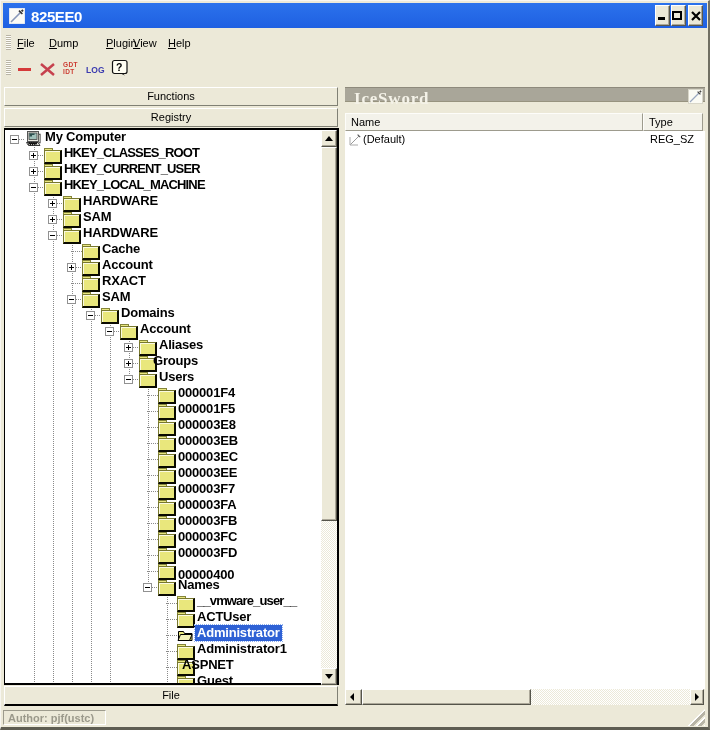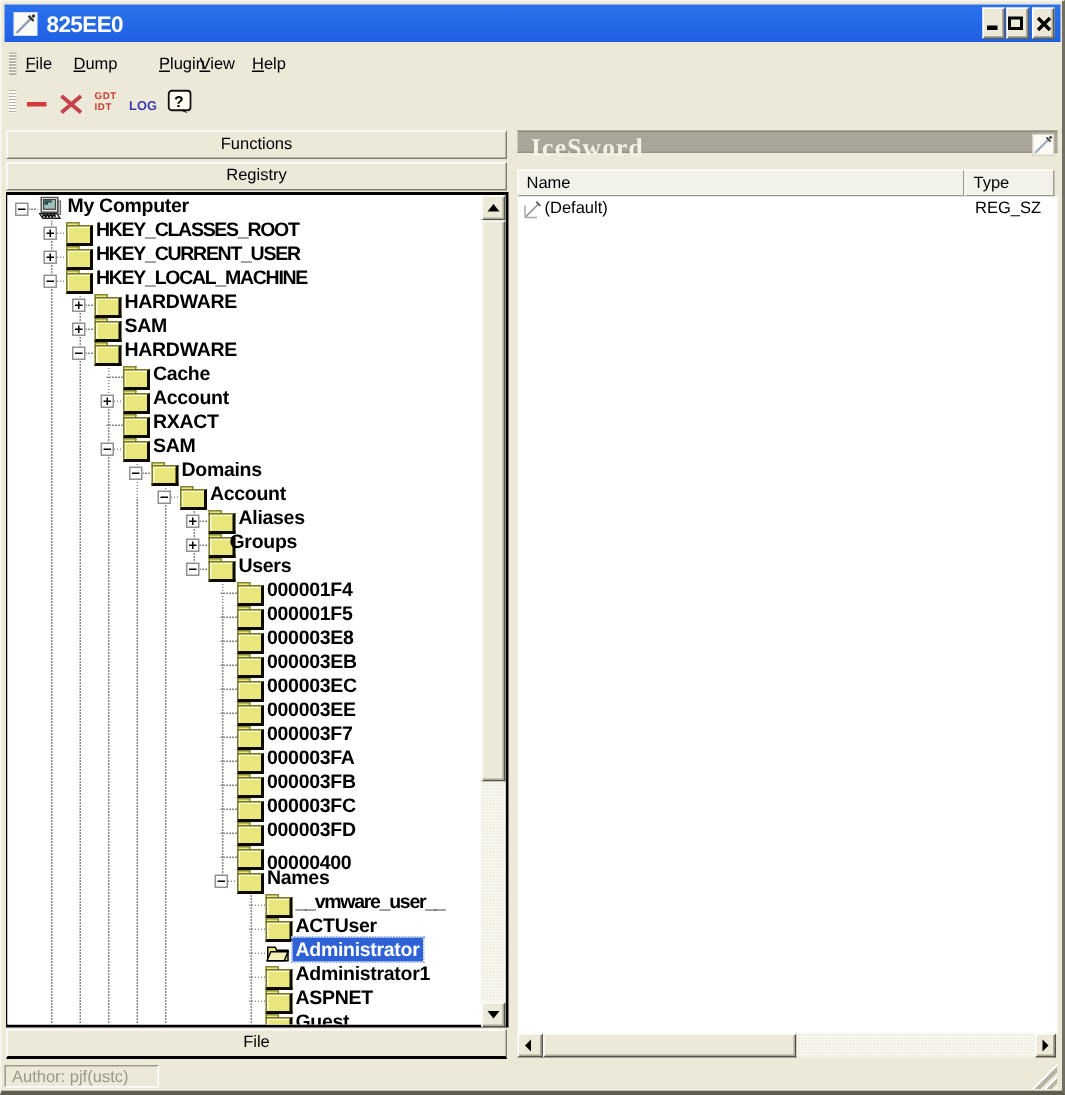--- a/index.html
+++ b/index.html
@@ -65,21 +65,21 @@
 #lh { position:absolute; left:345px; top:113px; width:360px; height:18px; }
 .hcell { position:absolute; top:0; height:18px; background:#f3f2ea;
   border:1px solid #fdfdfa; border-right-color:#9d9b8d; border-bottom-color:#9d9b8d;
   font-size:11px; color:#000; line-height:16px; padding-left:5px; }
 #list { position:absolute; left:345px; top:131px; width:360px; height:558px; background:#fff; }
 #hscroll { position:absolute; left:345px; top:689px; width:359px; height:16px; }
 
 #status { position:absolute; left:1px; top:708px; width:706px; height:19px; background:#ece9d8; }
 #stbox { position:absolute; left:2px; top:2px; width:103px; height:15px;
   border:1px solid #9d9b8d; border-right-color:#fff; border-bottom-color:#fff; }
-#stbox span { position:absolute; left:4px; top:1px; font-size:11px; font-weight:normal; color:#9b998b; }
+#stbox span { position:absolute; left:4px; top:1px; font-size:11px; font-weight:bold; color:#9b998b; }
 #grip2 { position:absolute; right:2px; top:1px; width:18px; height:17px;
   background:repeating-linear-gradient(135deg, transparent 0 1.5px, #fff 1.5px 3px, #b7b4a6 3px 5.5px);
   clip-path:polygon(100% 0, 100% 100%, 0 100%); }
 </style></head>
 <body>
 <div id="frame"></div>
 <div id="title">
  <svg id="tico" width="16" height="16" viewBox="0 0 16 16">
   <rect x="0" y="0" width="16" height="16" fill="#fbfbf6" stroke="#c9d6ef" stroke-width="1"></rect>
   <line x1="2" y1="14" x2="12" y2="4" stroke="#8898b8" stroke-width="1.6"></line>
@@ -250,21 +250,21 @@
 <svg class="ti" style="left:177px;top:628px" width="17" height="14" viewBox="0 0 17 14">
 <path d="M1.5 3.5 h5 l1 2 h7.5 v7 h-13.5 z" fill="#e9e77c" stroke="#000"></path>
 <path d="M3.5 6.5 h11.5 l-2.5 6 h-11.5 z" fill="#f3f1b8" stroke="#000"></path>
 </svg>
 <div class="tt sel" style="left:195px;top:625px">Administrator</div>
 <div class="hd" style="left:166px;top:651px;width:11px"></div>
 <div class="fo" style="left:177px;top:644px"><i></i></div>
 <div class="tt" style="left:197px;top:641px">Administrator1</div>
 <div class="hd" style="left:166px;top:667px;width:11px"></div>
 <div class="fo" style="left:177px;top:660px"><i></i></div>
-<div class="tt" style="left:197px;top:657px">ASPNET</div>
+<div class="tt" style="left:182px;top:657px">ASPNET</div>
 
 <div class="fo" style="left:177px;top:676px"><i></i></div>
 <div class="tt" style="left:197px;top:673px">Guest</div>
 </div>
   </div>
 
 <div class="sb" style="left:321px;top:130px;width:16px;height:555px">
  <div class="sbtn" style="left:0;top:0;width:16px;height:17px"></div>
  <div class="arr" style="left:4px;top:6px;border-left:4px solid transparent;border-right:4px solid transparent;border-bottom:5px solid #000"></div>
  <div class="thumb" style="left:0;top:17px;width:16px;height:374px"></div>

